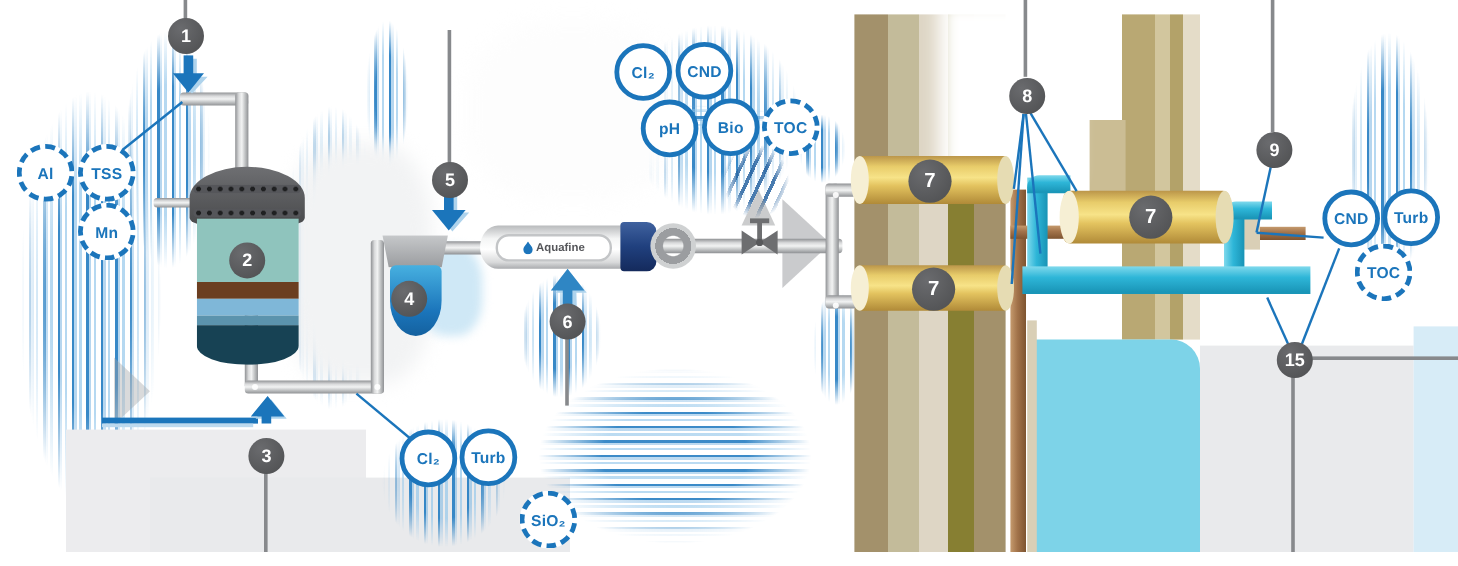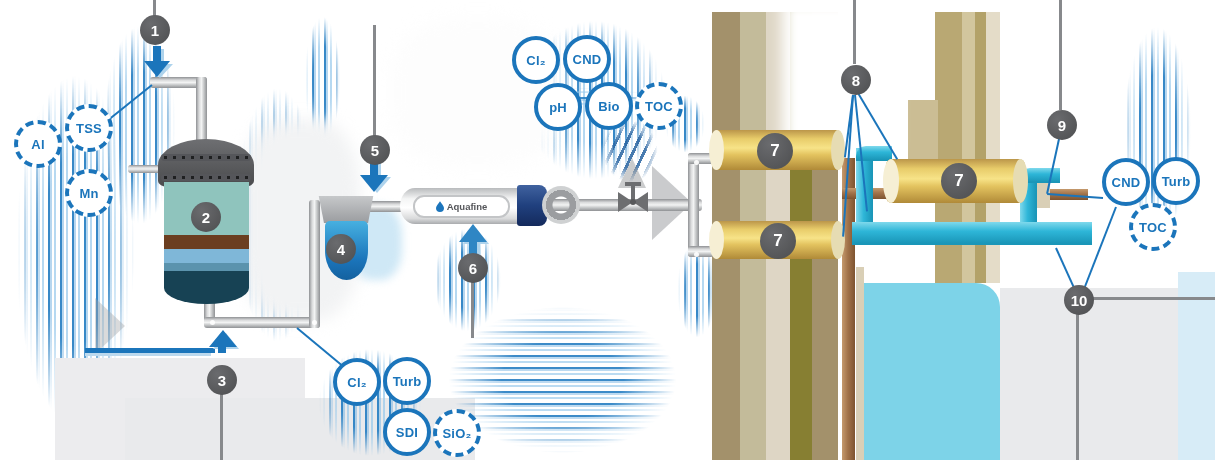--- a/index.html
+++ b/index.html
@@ -217,44 +217,43 @@
   <div class="bline" style="left:853px;top:94px;width:63px;transform:rotate(97.4deg);"></div>
   <div class="bline" style="left:853px;top:94px;width:142px;transform:rotate(94deg);"></div>
   <div class="bline" style="left:855px;top:94px;width:117px;transform:rotate(84.1deg);"></div>
   <div class="bline" style="left:858px;top:92px;width:77px;transform:rotate(59.4deg);"></div>
   <div class="bline" style="left:1059px;top:138px;width:56px;transform:rotate(102.3deg);"></div>
   <div class="bline" style="left:1103px;top:197px;width:56px;transform:rotate(184.1deg);"></div>
   <div class="bline" style="left:1116px;top:206px;width:88px;transform:rotate(111.3deg);"></div>
   <div class="bline" style="left:1056px;top:247px;width:46px;transform:rotate(65.7deg);"></div>
 
   <div class="pbadge dashed" style="left:14px;top:120px;">Al</div>
-  <div class="pbadge dashed" style="left:65px;top:104px;text-align:right;">TSS</div>
+  <div class="pbadge dashed" style="left:65px;top:120px;text-align:right;">TSS</div>
   <div class="pbadge dashed" style="left:65px;top:169px;">Mn</div>
 
   <div class="pbadge" style="left:512px;top:36px;">Cl₂</div>
   <div class="pbadge" style="left:563px;top:35px;">CND</div>
   <div class="pbadge" style="left:534px;top:83px;">pH</div>
   <div class="pbadge" style="left:585px;top:82px;">Bio</div>
   <div class="pbadge dashed" style="left:635px;top:82px;">TOC</div>
 
   <div class="pbadge" style="left:333px;top:358px;">Cl₂</div>
   <div class="pbadge" style="left:383px;top:357px;">Turb</div>
-  <div class="pbadge" style="left:383px;top:408px;">SDI</div>
   <div class="pbadge dashed" style="left:433px;top:409px;">SiO₂</div>
 
   <div class="pbadge" style="left:1102px;top:158px;">CND</div>
   <div class="pbadge" style="left:1152px;top:157px;">Turb</div>
   <div class="pbadge dashed" style="left:1129px;top:203px;">TOC</div>
 
   <div class="nbadge" style="left:140px;top:15px;">1</div>
   <div class="nbadge" style="left:191px;top:202px;">2</div>
   <div class="nbadge" style="left:207px;top:365px;">3</div>
   <div class="nbadge" style="left:326px;top:234px;">4</div>
   <div class="nbadge" style="left:360px;top:135px;">5</div>
   <div class="nbadge" style="left:458px;top:253px;">6</div>
   <div class="nbadge big" style="left:757px;top:133px;">7</div>
   <div class="nbadge big" style="left:760px;top:223px;">7</div>
   <div class="nbadge big" style="left:941px;top:163px;">7</div>
   <div class="nbadge" style="left:841px;top:65px;">8</div>
   <div class="nbadge" style="left:1047px;top:110px;">9</div>
-  <div class="nbadge" style="left:1064px;top:285px;">10</div>
+  <div class="nbadge" style="left:1064px;top:285px;">15</div>
 
 </div>
 
 </body></html>

